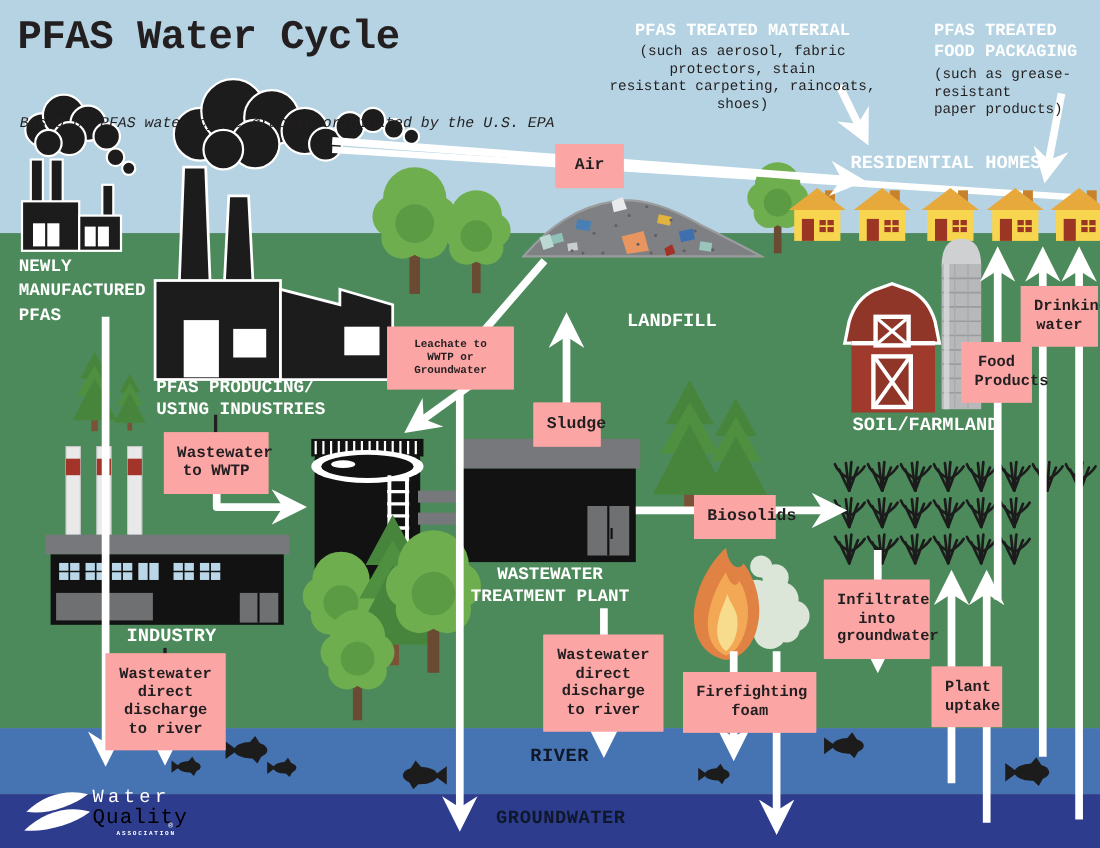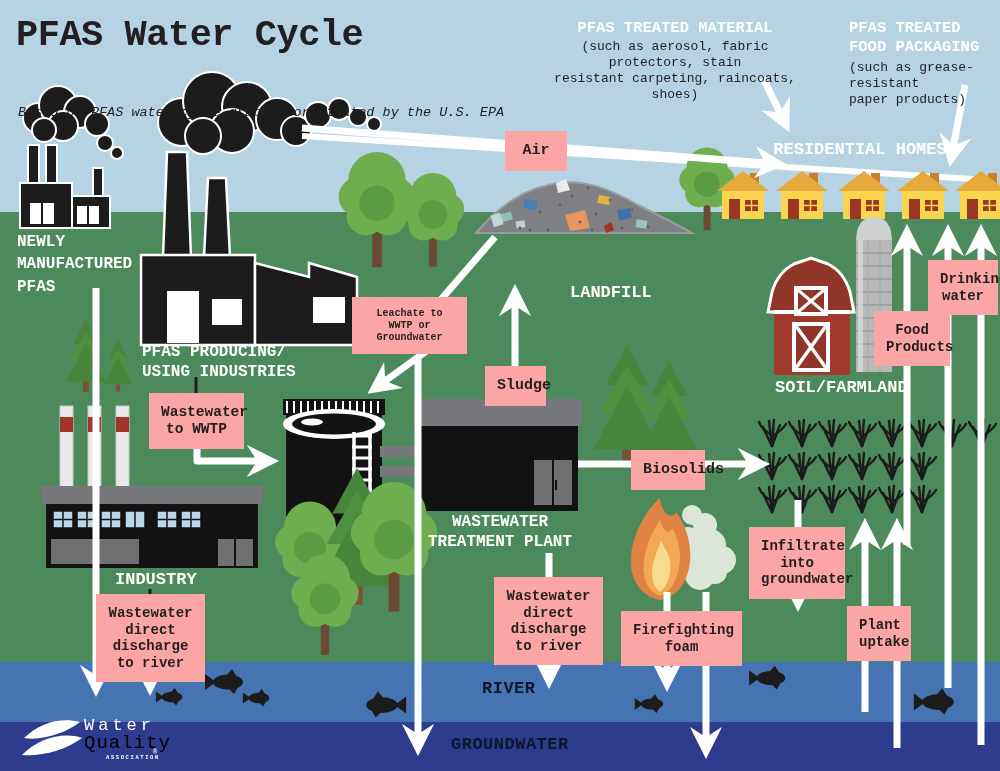--- a/index.html
+++ b/index.html
@@ -27,21 +27,21 @@
   #lbl-homes{left:772px;top:139px;width:176px;text-align:center;font-size:17px;}
   #lbl-newly{left:17px;top:231px;font-size:16px;line-height:1.4;}
   #lbl-industries{left:142px;top:342px;font-size:16px;}
   #box-ww-wwtp{left:149px;top:393px;width:95px;font-size:14.5px;}
   #box-leachate{left:352px;top:297px;width:115px;font-size:10px;}
   #box-sludge{left:485px;top:341px;width:61px;font-size:15px;margin-top:25px;}
   #lbl-landfill{left:538px;top:282px;font-size:17px;margin-left:32px;}
   #lbl-wwtp{left:418px;top:512px;width:164px;text-align:center;font-size:16px;}
   #box-biosolids{left:631px;top:450px;width:74px;font-size:15px;}
   #lbl-soil{left:775px;top:377px;font-size:17px;}
-  #box-food{left:874px;top:311px;width:76px;font-size:14px;}
+  #box-food{left:874px;top:311px;width:64px;font-size:14px;}
   #box-drink{left:928px;top:260px;width:70px;font-size:14px;}
   #lbl-industry{left:115px;top:569px;font-size:17px;}
   #box-ind-dis{left:96px;top:594px;width:109px;font-size:14px;}
   #box-wwtp-dis{left:494px;top:577px;width:109px;font-size:14px;}
   #box-fire{left:621px;top:611px;width:121px;font-size:14px;}
   #box-infiltrate{left:749px;top:527px;width:96px;font-size:14px;}
   #box-plant{left:847px;top:606px;width:64px;font-size:14px;}
   #lbl-river{left:482px;top:679px;font-size:17px;}
   #lbl-gw{left:451px;top:735px;font-size:17px;}
   #logo-w1{left:84px;top:716px;font-size:17px;color:#fff;letter-spacing:4px;}

